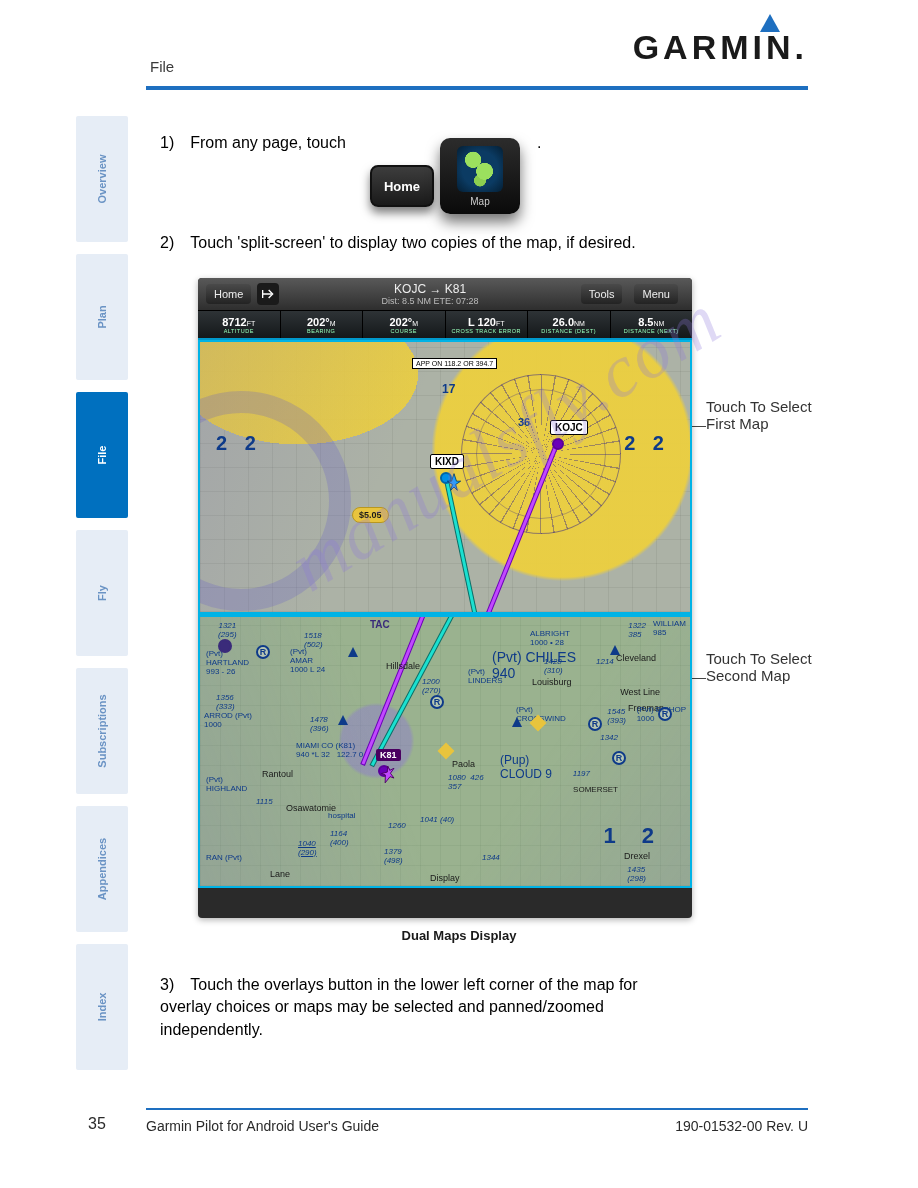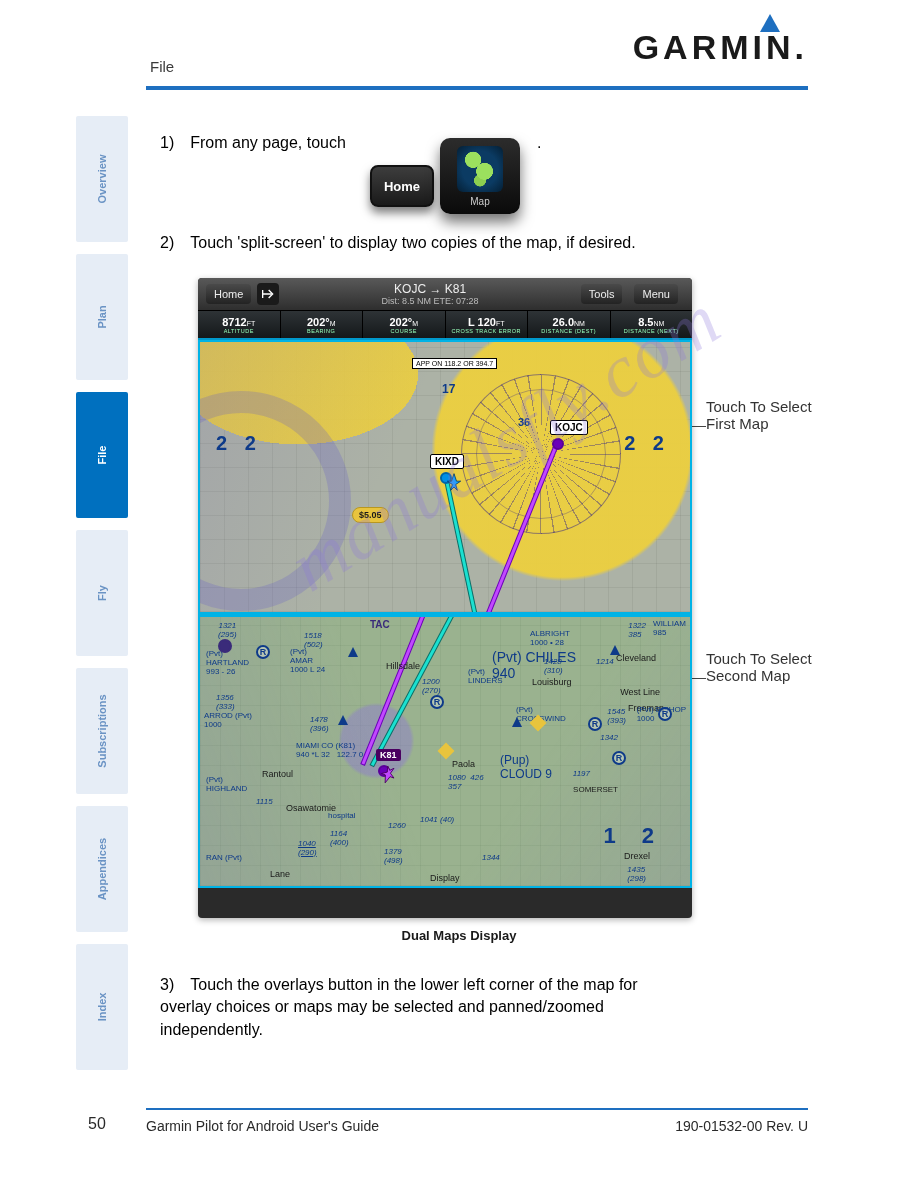--- a/index.html
+++ b/index.html
@@ -591,17 +591,17 @@
     </div>
   </div>
 
 </div>
 
 <div class="caption">Dual Maps Display</div>
 
 <div class="watermark">manualsfly.com</div>
 
 <div class="footer-line"></div>
-<div class="pgnum">50</div>
+<div class="pgnum">35</div>
 <div class="footer">
   <span>Garmin Pilot for Android User's Guide</span>
   <span>190-01532-00  Rev. U</span>
 </div>
 
 </body></html>

